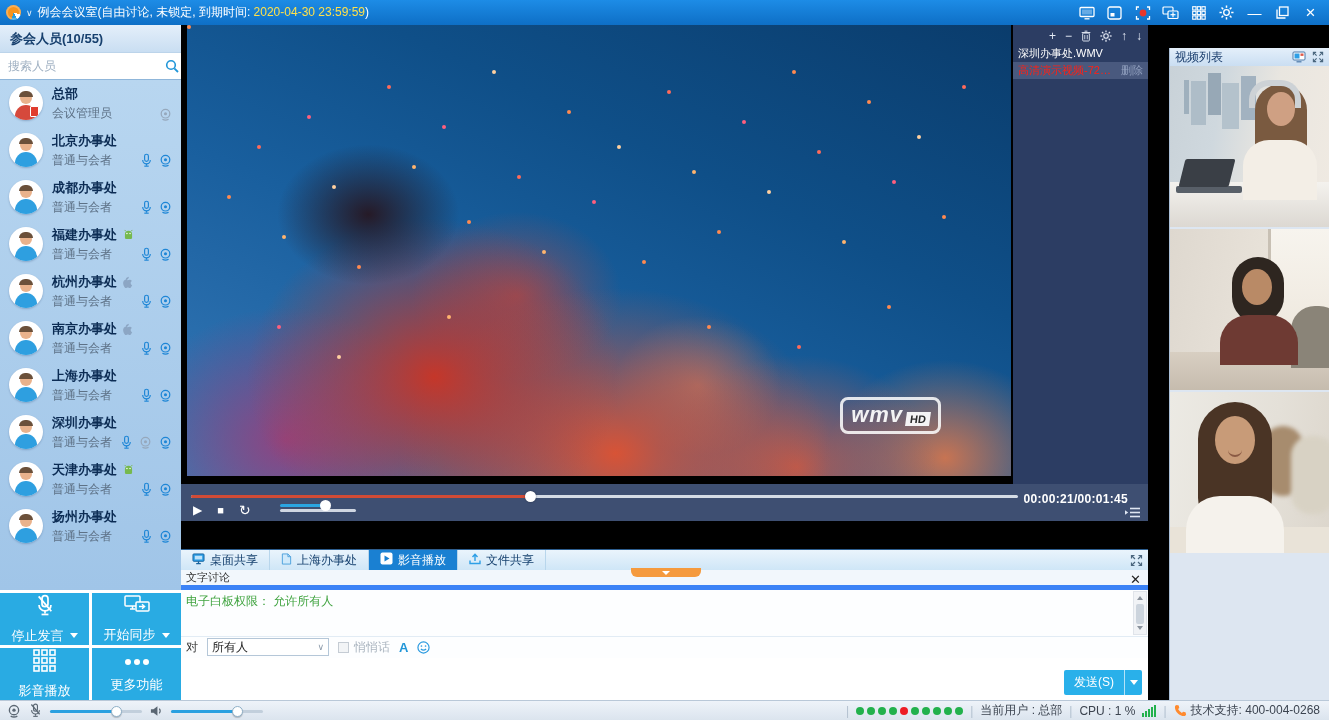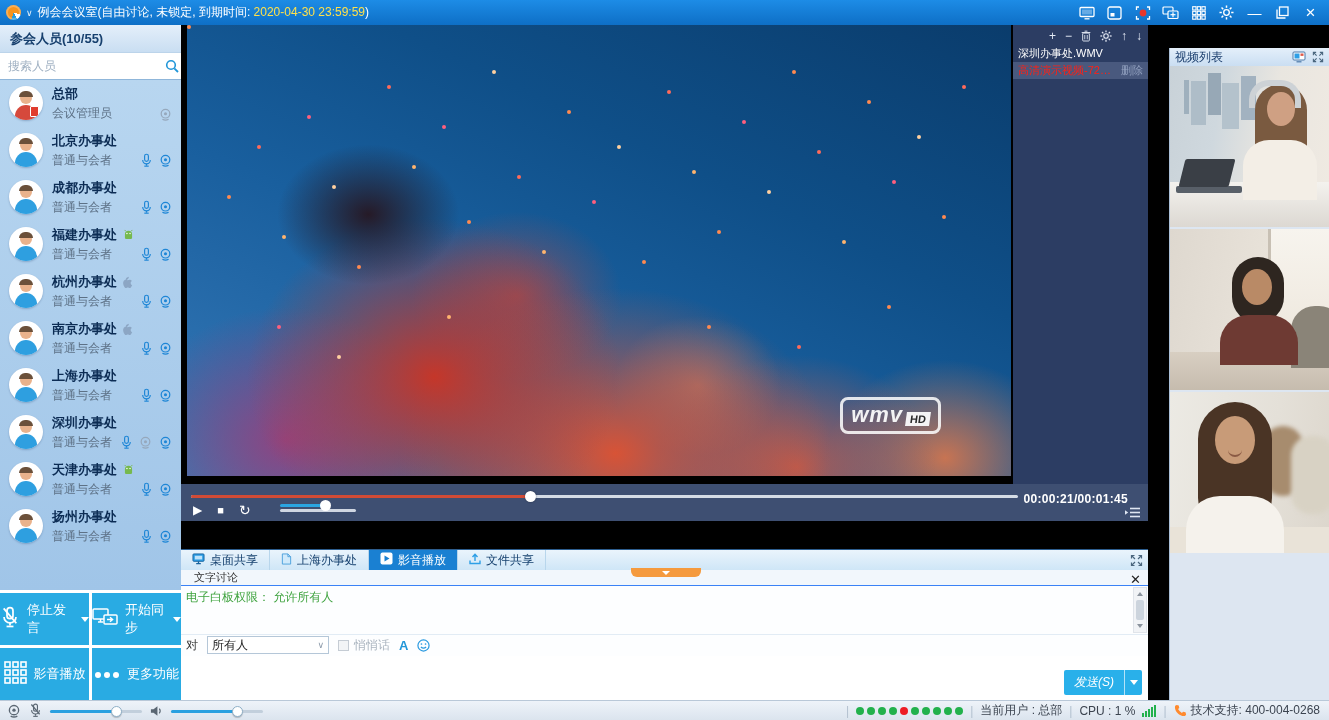--- a/index.html
+++ b/index.html
@@ -43,21 +43,21 @@
   .plat{display:flex;align-items:center;}
   .plat.android{color:#76b94e;} .plat.apple{color:#8ca6c4;}
   .prole{font-size:12px;color:#5d7186;margin-top:3px;}
   .picons{position:absolute;right:9px;bottom:6px;display:flex;gap:7px;align-items:center;}
   .pic{display:flex;cursor:pointer;}
   .pic.mic,.pic.camera{color:#1e86d6;}
   .pic.camera-gray{color:#96a8bc;}
   
   .sb-buttons{flex:none;height:110px;background:#fff;display:grid;
     grid-template-columns:1fr 1fr;grid-template-rows:1fr 1fr;gap:3px;padding-top:3px;box-sizing:border-box;}
-  .sbtn{background:#29abe3;color:#fff;display:flex;flex-direction:row;align-items:center;justify-content:center;gap:7px;font-size:13px;cursor:pointer;}
+  .sbtn{background:#29abe3;color:#fff;display:flex;flex-direction:column;align-items:center;justify-content:center;gap:7px;font-size:13px;cursor:pointer;}
   .sbtn .lblrow{display:flex;align-items:center;gap:6px;}
   .caret-down{width:0;height:0;border-left:4px solid transparent;border-right:4px solid transparent;border-top:5px solid #fff;}
   
   .main{position:absolute;left:181px;top:25px;right:181px;bottom:20px;display:flex;flex-direction:column;background:#000;}
   .video-row{flex:1;display:flex;min-height:0;background:#000;}
   .video-stage{flex:1;position:relative;background:#000;min-width:0;}
   .scene{position:absolute;left:6px;right:2px;top:0;bottom:8px;overflow:hidden;
     background:linear-gradient(205deg,#0a3c6c 0%,#0f4f88 35%,#195f9e 60%,#2b6fae 85%,#3579b4 100%);}
   .coral{position:absolute;inset:0;
     background:
@@ -109,41 +109,41 @@
   .plist-toggle{position:absolute;right:8px;bottom:3px;cursor:pointer;display:flex;}
   
   .tab-bar{height:20px;flex:none;background:linear-gradient(#eaf4fc,#cfe6f7);display:flex;align-items:stretch;position:relative;border-top:1px solid #2c5d8e;margin-top:28px;}
   .tab{display:flex;align-items:center;gap:5px;padding:0 11px;font-size:12px;color:#15406e;cursor:pointer;border-right:1px solid #b8d6ec;}
   .tab.active{background:#1a80d2;color:#fff;}
   .tab-expand{position:absolute;right:5px;top:3px;cursor:pointer;}
   .drawer-handle{position:absolute;left:450px;top:18px;width:70px;height:9px;background:#f59a3e;border-radius:0 0 6px 6px;z-index:30;display:flex;align-items:center;justify-content:center;cursor:pointer;}
   .drawer-handle .dh-caret{width:0;height:0;border-left:4px solid transparent;border-right:4px solid transparent;border-top:4px solid #fff;}
   
   .chat{height:130px;flex:none;background:#fdfeff;display:flex;flex-direction:column;position:relative;}
-  .chat-header{height:15px;flex:none;background:#f2f7fc;border-bottom:1px solid #3b82f6;font-size:11px;color:#333;
-    display:flex;align-items:flex-end;padding-left:13px;}
+  .chat-header{height:15px;flex:none;background:#f2f7fc;border-bottom:5px solid #3b82f6;font-size:11px;color:#333;
+    display:flex;align-items:flex-end;padding-left:5px;}
   .chat-close{margin-left:auto;padding-right:7px;font-size:13px;line-height:11px;color:#222;cursor:pointer;}
   .chat-messages{flex:1;position:relative;padding:3px 20px 0 5px;overflow:hidden;}
   .msg{font-size:12px;color:#3fa33f;line-height:16px;margin-bottom:1px;white-space:nowrap;}
   .vscroll{position:absolute;right:1px;top:1px;width:14px;bottom:1px;background:#f1f3f6;border:1px solid #e0e4ea;box-sizing:border-box;}
   .varrow{position:absolute;left:0;right:0;height:11px;display:flex;align-items:center;justify-content:center;cursor:pointer;}
   .varrow.up{top:0;} .varrow.down{bottom:0;}
   .tri-up{width:0;height:0;border-left:3px solid transparent;border-right:3px solid transparent;border-bottom:4px solid #8a929c;}
   .tri-dn{width:0;height:0;border-left:3px solid transparent;border-right:3px solid transparent;border-top:4px solid #8a929c;}
   .vthumb{position:absolute;left:2px;top:12px;width:8px;height:20px;background:#ccd4dd;border-radius:2px;cursor:pointer;}
   .chat-toolbar{height:21px;flex:none;border-top:1px solid #e2ecf5;display:flex;align-items:center;gap:9px;padding-left:5px;font-size:12px;color:#333;}
   .sel-box{width:112px;height:16px;border:1px solid #b5c7d8;background:#fff;display:flex;align-items:center;
     padding:0 4px;font-size:12px;color:#222;cursor:pointer;}
   .sel-box .sel-val{flex:1;}
   .sel-chevron{color:#8a98a8;font-size:9px;}
   .cbox{width:11px;height:11px;background:#f2f4f6;border:1px solid #c5ccd4;box-sizing:border-box;cursor:pointer;}
   .whisper{color:#aab4bf;margin-left:-4px;}
   .font-btn{color:#2196d8;font-weight:bold;font-size:13px;cursor:pointer;}
   .emoji-btn{display:flex;cursor:pointer;}
-  .chat-input{flex:1;position:relative;background:#fff;cursor:text;font-style:italic;}
+  .chat-input{flex:1;position:relative;background:#fff;cursor:text;}
   .send-btn{position:absolute;right:6px;bottom:5px;height:25px;background:#29b0ea;color:#fff;font-size:12px;
     display:flex;align-items:center;border-radius:2px;overflow:hidden;cursor:pointer;}
   .send-main{padding:0 10px;}
   .send-div{width:1px;align-self:stretch;background:rgba(255,255,255,.65);}
   .send-caret{width:17px;display:flex;align-items:center;justify-content:center;}
   
   .right-panel{position:absolute;right:0;top:25px;width:160px;bottom:20px;background:#dde6f1;display:flex;flex-direction:column;border-left:1px solid #a9bed6;box-sizing:border-box;z-index:10;margin-top:23px;}
   .rp-header{height:18px;flex:none;background:linear-gradient(#e4effa,#cadef2);font-size:12px;color:#1c3f6e;
     display:flex;align-items:center;padding:0 5px;gap:6px;}
   .rp-title{flex:1;}

